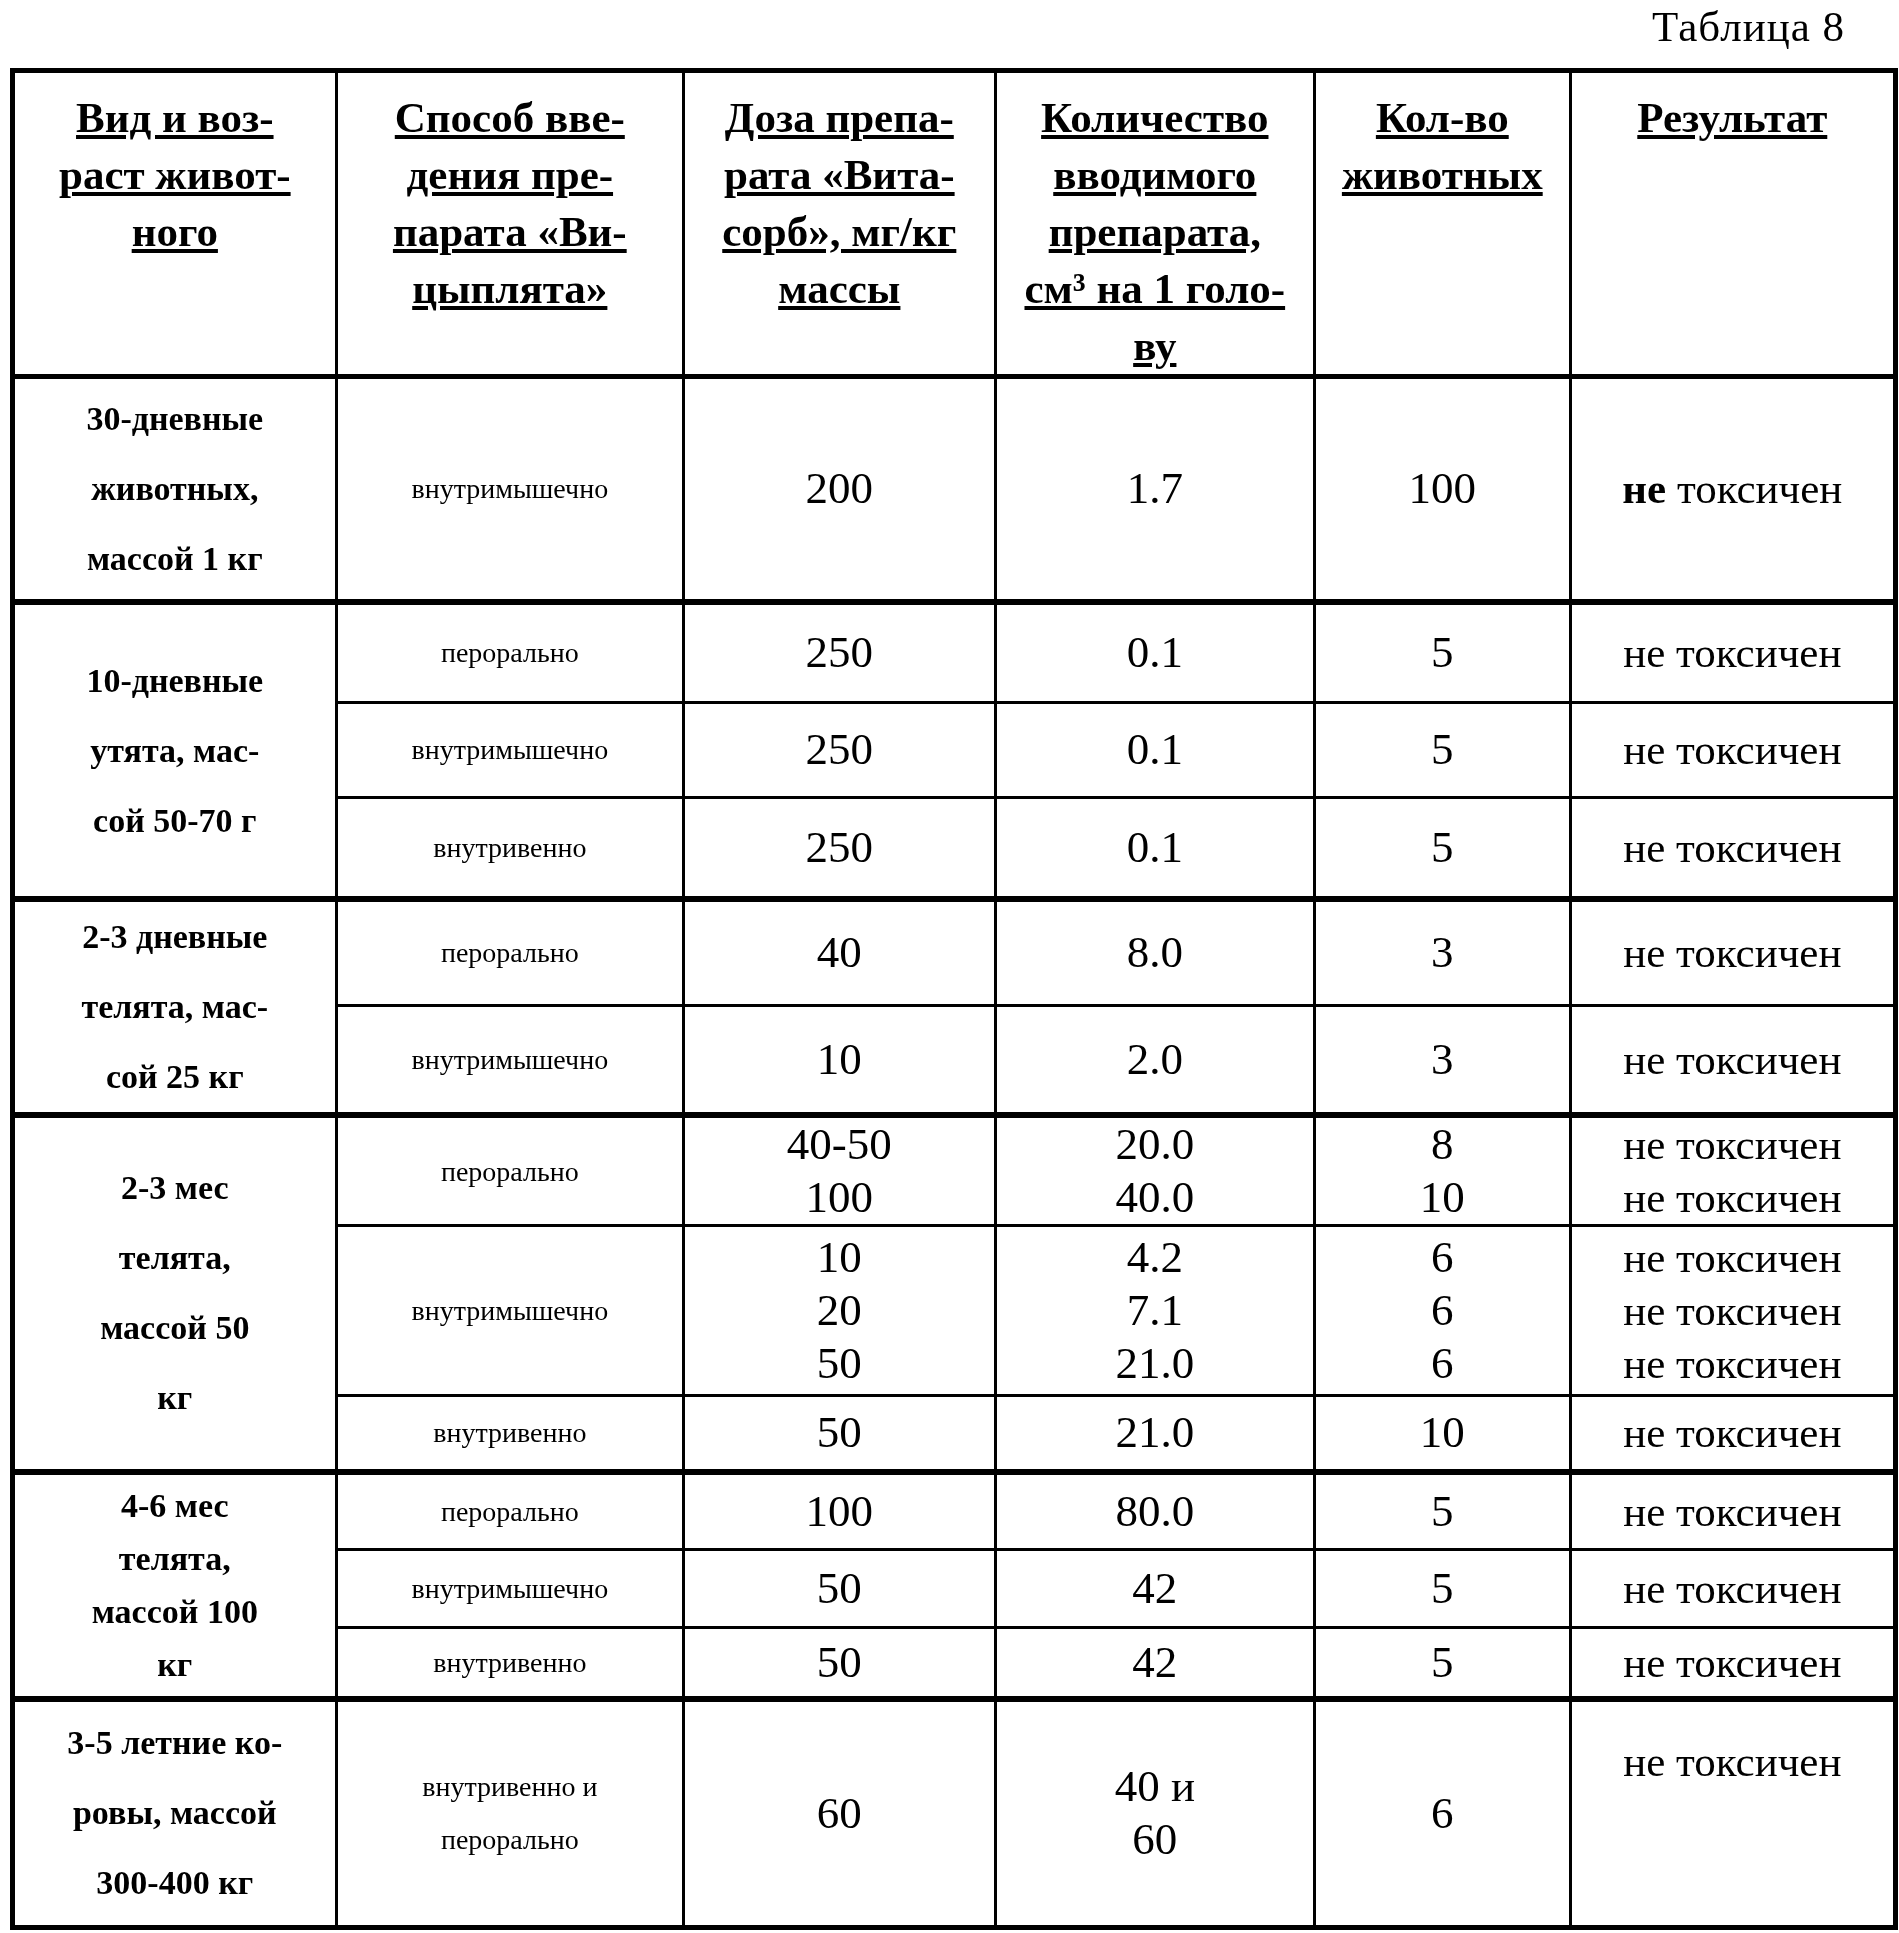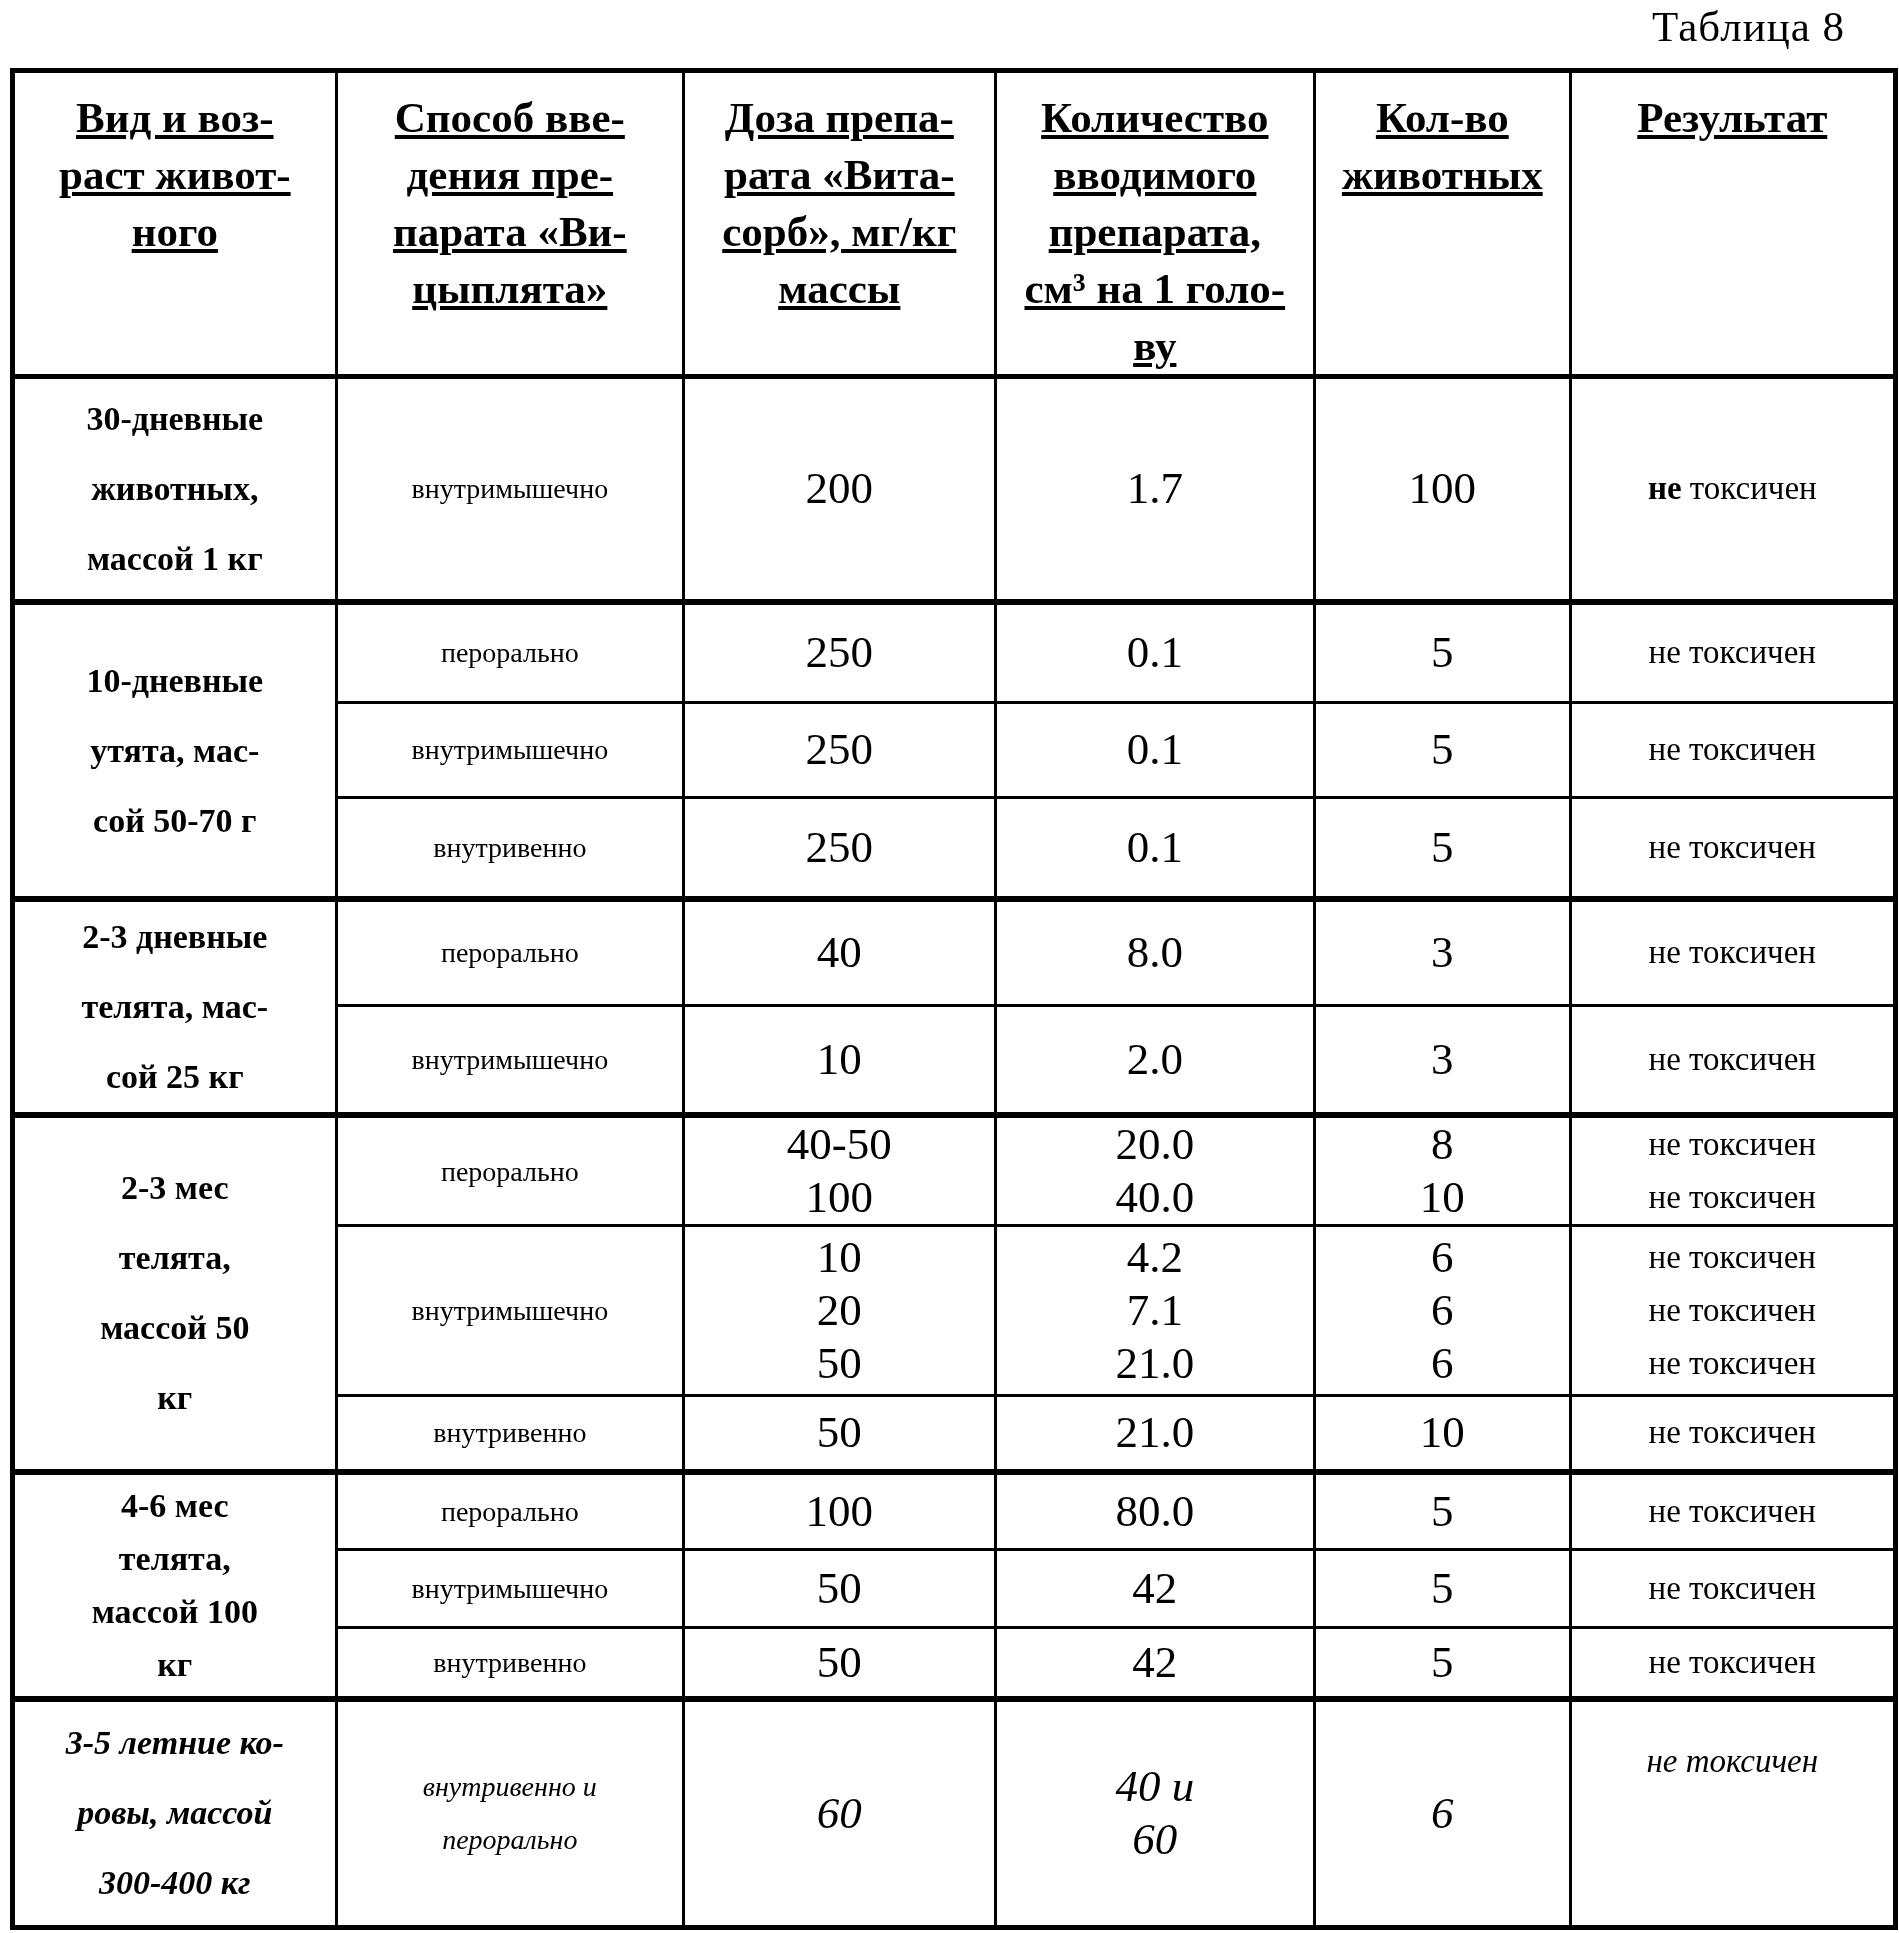--- a/index.html
+++ b/index.html
@@ -53,21 +53,21 @@
     vertical-align: middle;
     line-height: 53px;
   }
   td.animal {
     font-weight: bold;
     font-size: 34px;
     line-height: 70px;
   }
   td.animal.tight { line-height: 53px; }
   td.method { font-size: 28px; }
-  td.result { font-size: 33px; }
+  td.result { font-size: 43px; }
   tr.group-start td { border-top: 6.8px solid #000000; }
   td.result.top {
     vertical-align: top;
     padding-top: 33px;
   }
   .cell-line { display: block; }
 </style>
 </head>
 <body>
 
@@ -354,21 +354,21 @@
         <td class="amount">
           <div class="cell-line">42</div>
         </td>
         <td class="count">
           <div class="cell-line">5</div>
         </td>
         <td class="result">
           <div class="cell-line">не токсичен</div>
         </td>
       </tr>
-      <tr class="group-start" style="height: 229px; font-style: italic;">
+      <tr class="group-start" style="height: 229px;">
         <td class="animal" rowspan="1">
           <div class="cell-line">3-5 летние ко-</div>
           <div class="cell-line">ровы, массой</div>
           <div class="cell-line">300-400 кг</div>
         </td>
         <td class="method">
           <div class="cell-line">внутривенно и</div>
           <div class="cell-line">перорально</div>
         </td>
         <td class="dose">

